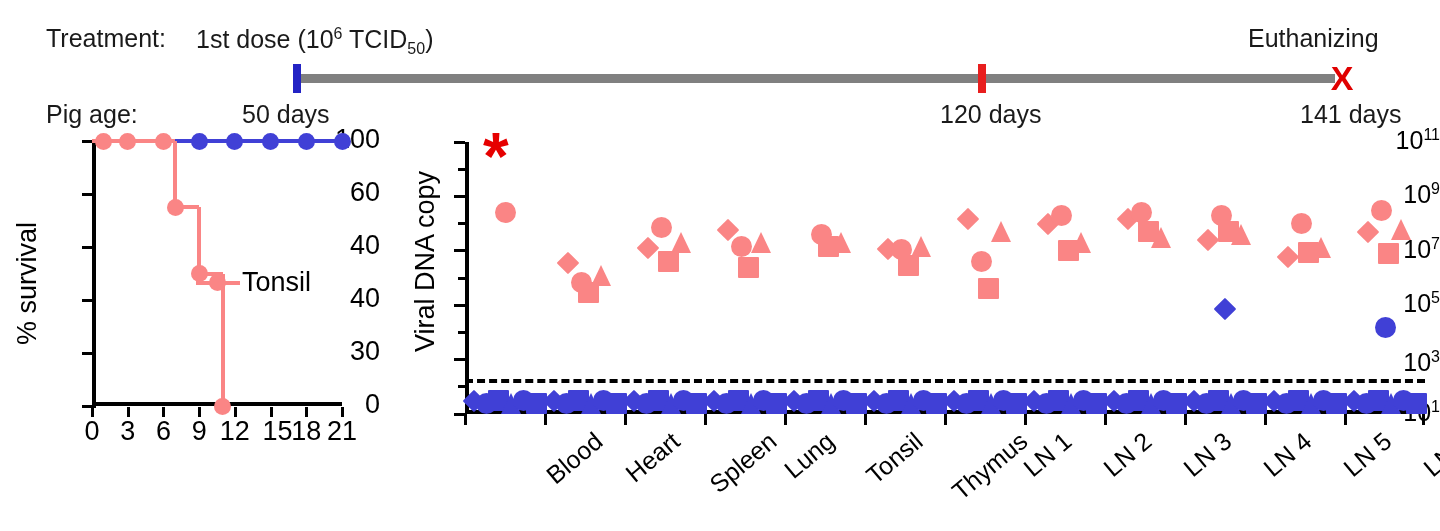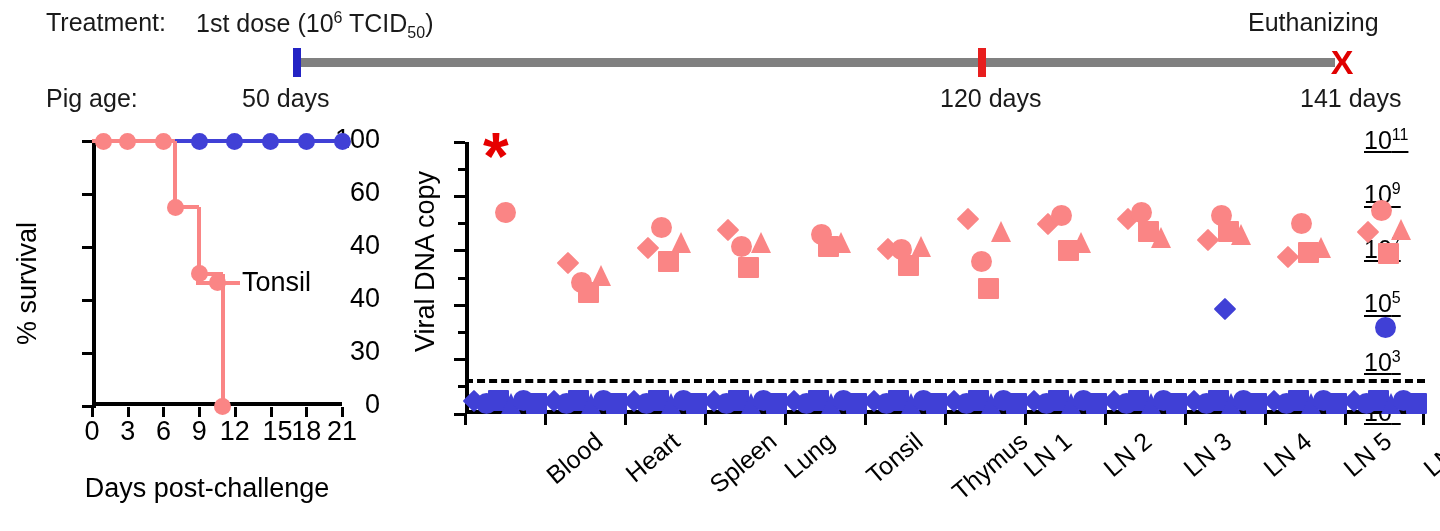--- a/index.html
+++ b/index.html
@@ -11,21 +11,21 @@
     width: 1440px; height: 531px;
     position: relative;
     font-family: "Liberation Sans", sans-serif;
     color: #000000;
     overflow: hidden;
   }
 
   
   #timeline-panel {
     position: absolute;
-    left: 0; top: 0;
+    left: 0; top: 16px;
     width: 1223px; height: 118px;
   }
   .tl-text {
     position: absolute;
     font-size: 25px;
     line-height: 1;
     white-space: nowrap;
     color: #1a1a1a;
   }
   .tl-row-label { font-size: 25px; }
@@ -152,25 +152,24 @@
     width: 250px;
     transform: rotate(-90deg);
     text-align: center;
     font-size: 27px;
     white-space: nowrap;
   }
   .sc-ytick-label {
     position: absolute;
     right: 0;
     width: 76px;
-    text-align: left;
+    text-align: right;
     font-size: 25px;
     line-height: 1;
     white-space: nowrap;
-    text-decoration: underline;
   }
   .sc-ytick-label sup { font-size: 16px; }
   #sc-plot {
     position: absolute;
     left: 85px; top: 24px;
     width: 960px; height: 272px;
   }
   #sc-yaxis {
     position: absolute;
     left: 0; top: 0;
@@ -288,21 +287,20 @@
   <div id="surv-xticks">
       <div class="surv-xtick-label" style="left: 70px; top: 300px;">0</div>
       <div class="surv-xtick-label" style="left: 105.714px; top: 300px;">3</div>
       <div class="surv-xtick-label" style="left: 141.429px; top: 300px;">6</div>
       <div class="surv-xtick-label" style="left: 177.143px; top: 300px;">9</div>
       <div class="surv-xtick-label" style="left: 212.857px; top: 300px;">12</div>
       <div class="surv-xtick-label" style="left: 248.571px; top: 300px; text-align: right;">15</div>
       <div class="surv-xtick-label" style="left: 284.286px; top: 300px;">18</div>
       <div class="surv-xtick-label" style="left: 320px; top: 300px;">21</div>
     </div>
-  <div id="survival-xlabel">Days post-challenge</div>
 
   <div id="surv-legend">
     <div class="legend-row">
       <span class="legend-sym">
         <span class="lsl" style="background:#fa8585"></span>
           <span class="lsd" style="background:#fa8585"></span>
       </span>
       <span>Tonsil</span>
     </div>
   </div>

